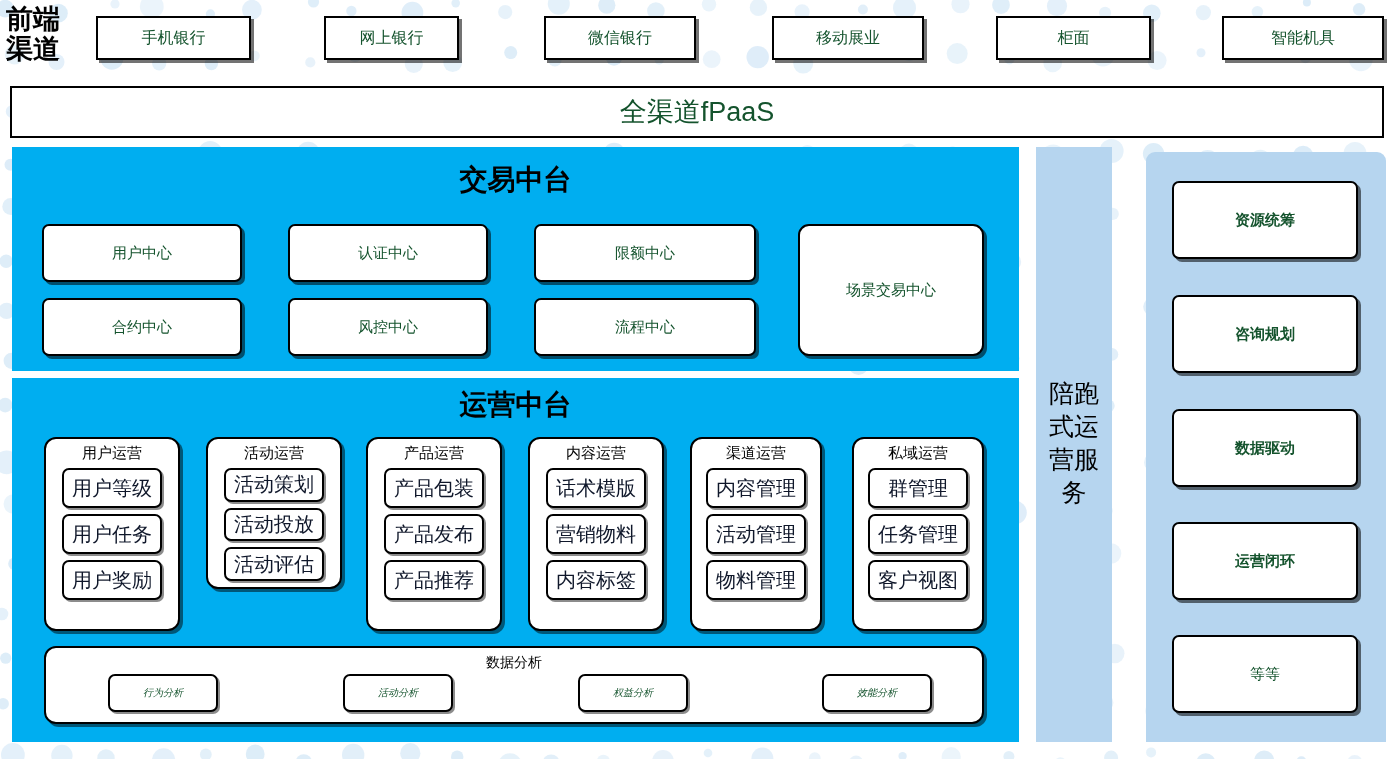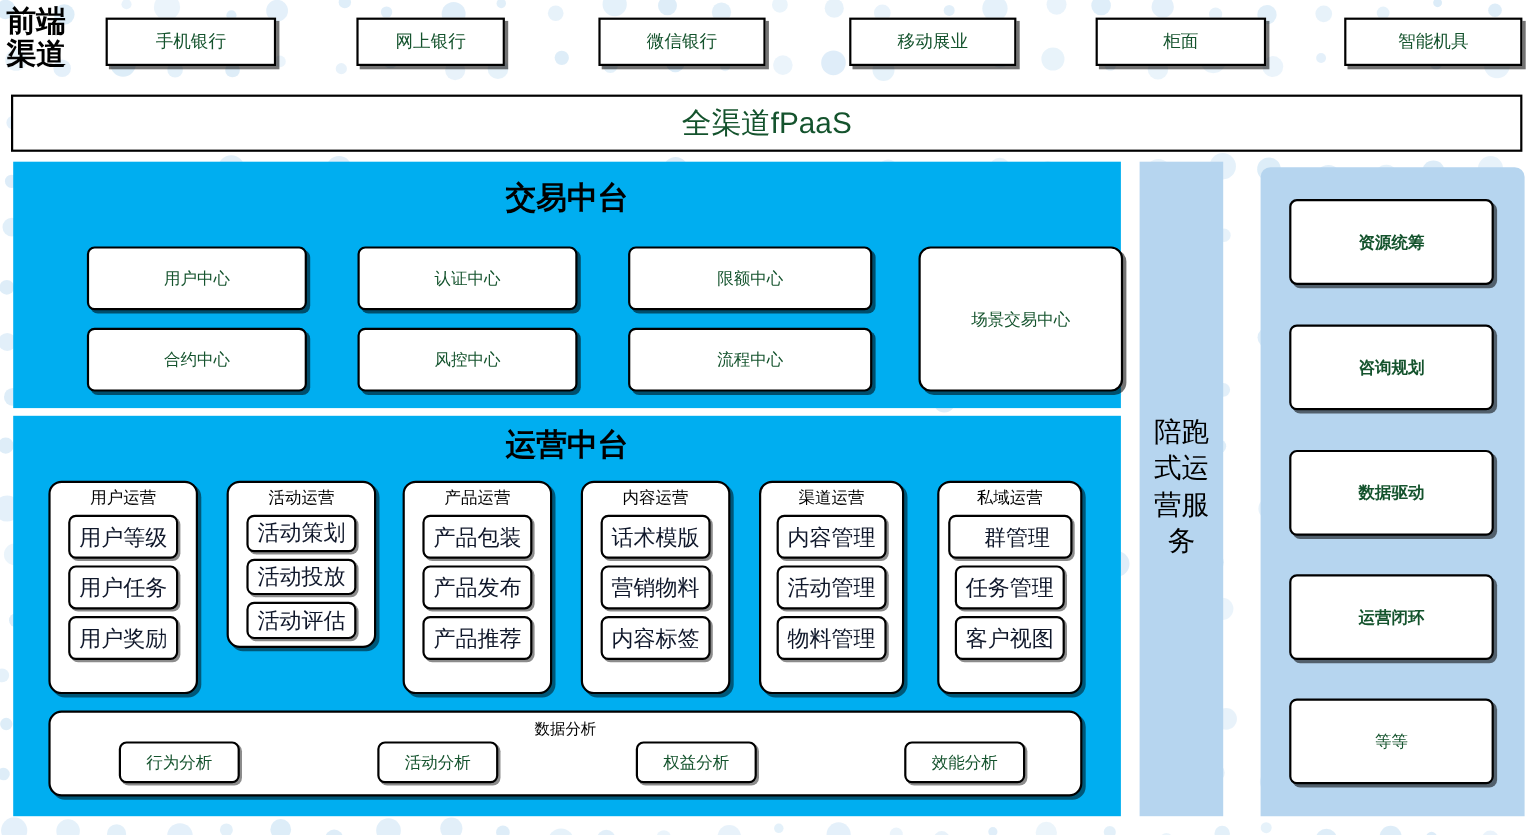--- a/index.html
+++ b/index.html
@@ -47,21 +47,21 @@
 
   
   .cyan{background:#00aef0;}
   .panel-title{
     position:absolute;left:0;right:0;
     text-align:center;color:#000;
     font-size:28px;font-weight:700;
   }
 
   
-  .tcell{font-size:15px;margin-left:37px;}
+  .tcell{font-size:15px;}
 
   
   .ogroup{
     background:#fff;border:2px solid #000;border-radius:12px;
     box-shadow:3px 3px 0 rgba(0,0,0,0.5);
     display:flex;flex-direction:column;align-items:center;
     padding-top:5px;
   }
   .ogroup-title{font-size:15px;color:#000;margin-bottom:6px;line-height:18px;}
   .oitem{
@@ -74,21 +74,21 @@
 
   
   .dacard{
     background:#fff;border:2px solid #000;border-radius:12px;
     box-shadow:3px 3px 0 rgba(0,0,0,0.5);
   }
   .da-title{
     position:absolute;left:0;right:0;top:6px;text-align:center;
     font-size:14px;color:#000;
   }
-  .dacell{font-size:15px;}
+  .dacell{font-size:10px;font-style:italic;}
 
   
   .lblue{background:#b6d5ef;}
   .lblue.rt{border-radius:9px 9px 0 0;}
   .vlabel{
     position:absolute;left:0;right:0;
     text-align:center;color:#000;
     font-size:25px;font-weight:400;line-height:33px;
     white-space:pre-line;
   }
@@ -637,21 +637,21 @@
 
   <div class="abs ogroup" style="left:690px;top:437px;width:132px;height:194px;">
     <div class="ogroup-title">渠道运营</div>
     <div class="oitem" style="width:96px;height:36px;">内容管理</div>
     <div class="oitem" style="width:96px;height:36px;">活动管理</div>
     <div class="oitem" style="width:96px;height:36px;">物料管理</div>
   </div>
 
   <div class="abs ogroup" style="left:852px;top:437px;width:132px;height:194px;">
     <div class="ogroup-title">私域运营</div>
-    <div class="oitem" style="width:96px;height:36px;padding-left:13px;">群管理</div>
+    <div class="oitem" style="width:96px;height:36px;">群管理</div>
     <div class="oitem" style="width:96px;height:36px;">任务管理</div>
     <div class="oitem" style="width:96px;height:36px;">客户视图</div>
   </div>
 
   <div class="abs dacard" style="left:44px;top:646px;width:940px;height:78px;">
     <div class="da-title">数据分析</div>
   </div>
   <div class="abs wbox r6 dacell" style="left:108px;top:674px;width:110px;height:38px;box-shadow:2px 2px 0 rgba(0,0,0,0.45);">
     <span>行为分析</span>
   </div>

